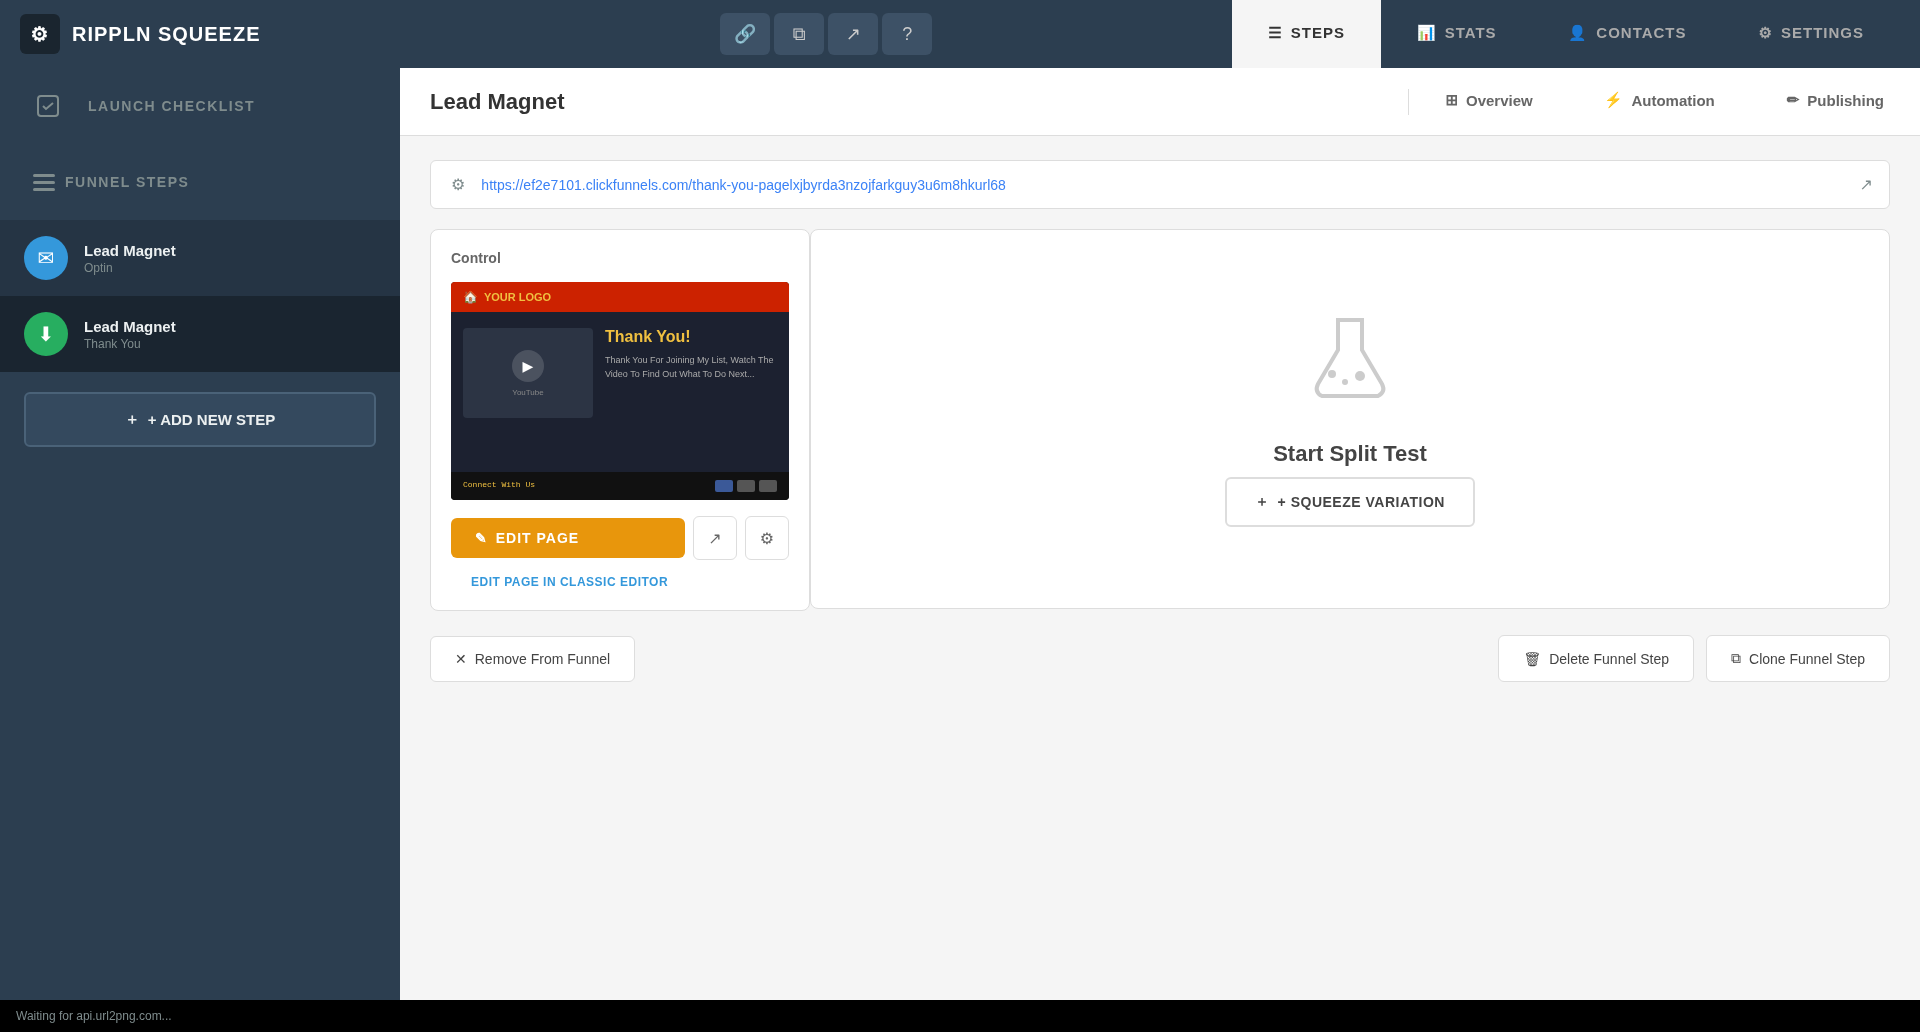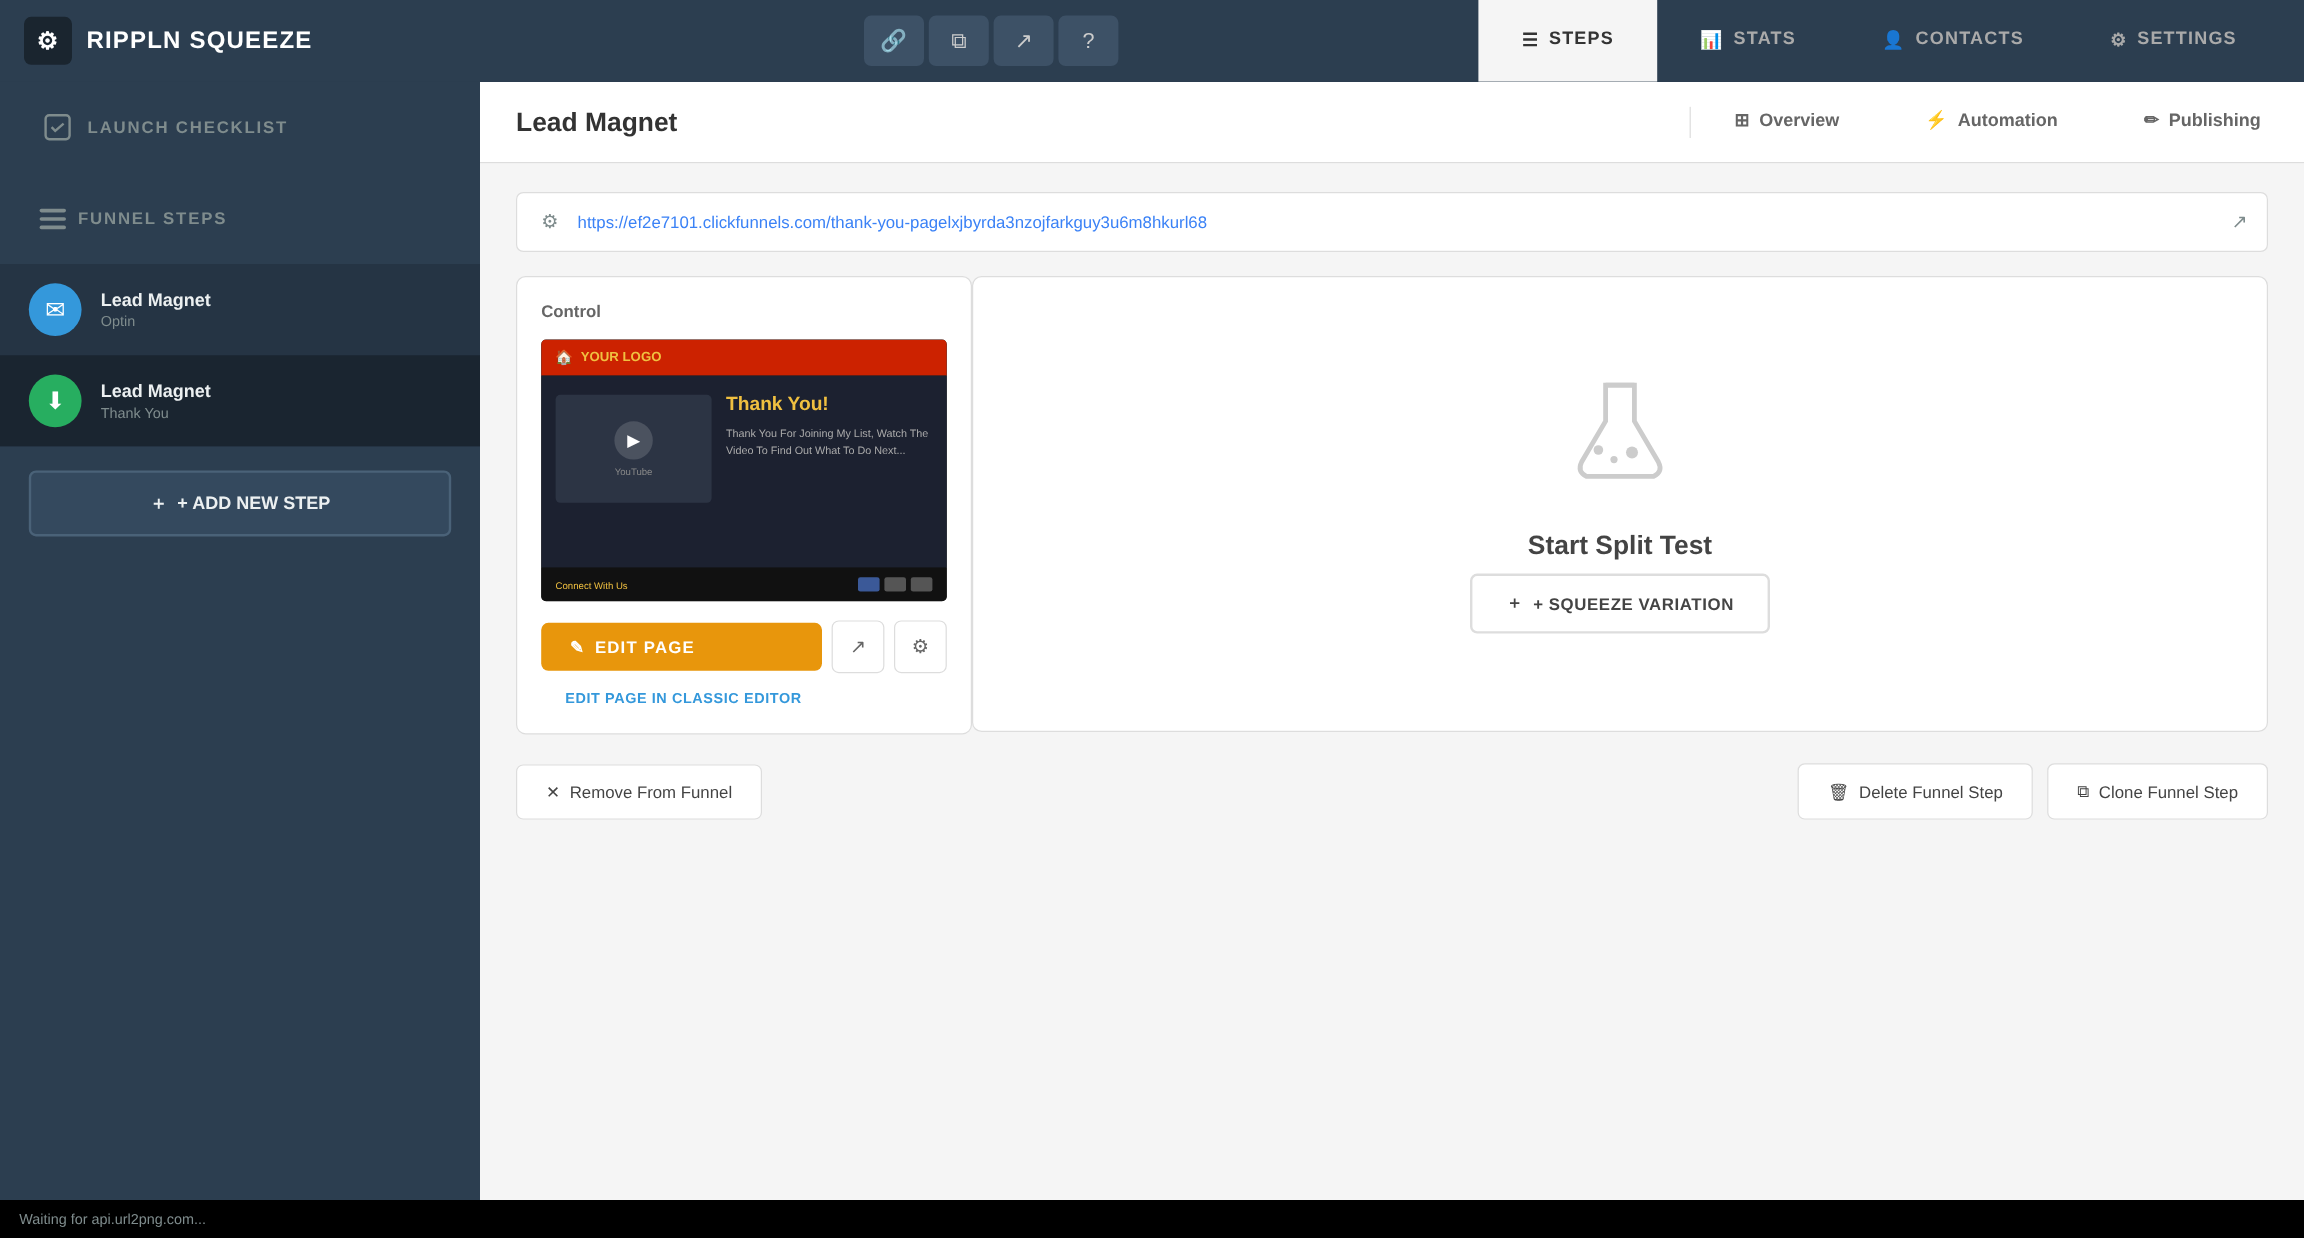--- a/index.html
+++ b/index.html
@@ -87,21 +87,21 @@
       width: 400px;
       background: #2c3e50;
       height: 100%;
       display: flex;
       flex-direction: column;
       flex-shrink: 0;
     }
     .sidebar-item {
       display: flex;
       align-items: center;
-      gap: 5px;
+      gap: 20px;
       padding: 18px 24px;
       cursor: pointer;
       border-left: 4px solid transparent;
       transition: background 0.2s;
     }
     .sidebar-item .icon {
       width: 40px; height: 40px;
       display: flex; align-items: center; justify-content: center;
       font-size: 20px;
       color: #7f8c8d;
@@ -342,21 +342,22 @@
     .preview-desc {
       color: #aaa;
       font-size: 9px;
       line-height: 1.5;
     }
     .preview-footer {
       background: #111;
       padding: 8px 12px;
       display: flex;
       justify-content: space-between;
-      align-items: flex-end;
+      align-items: flex-start;
+      font-family: Liberation Mono, monospace;
     }
     .preview-connect {
       color: #f0c040;
       font-size: 8px;
     }
     .preview-footer-icons {
       display: flex;
       gap: 4px;
     }
     .preview-footer-icon {

